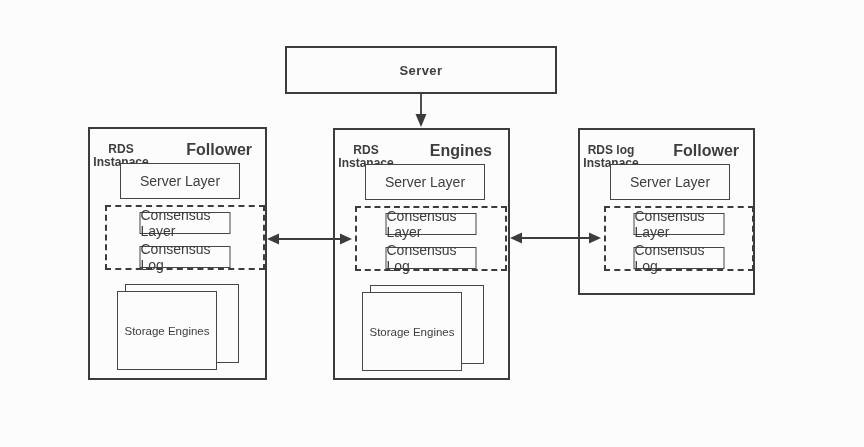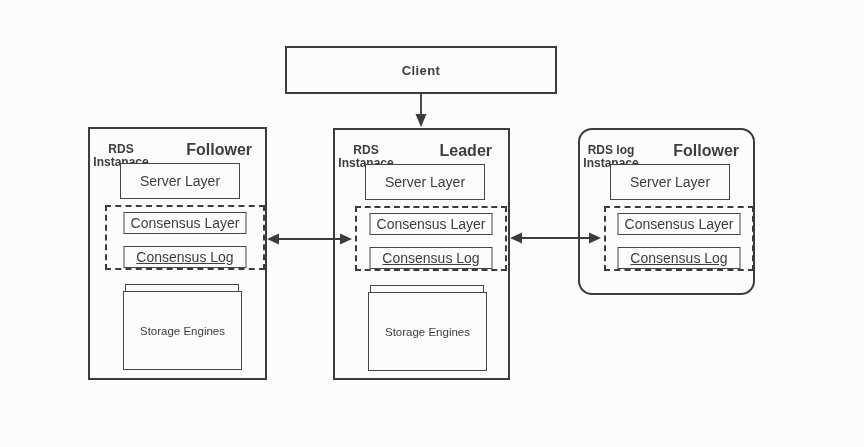--- a/index.html
+++ b/index.html
@@ -42,51 +42,51 @@
   }
   .server { left: 30px; top: 34px; width: 120px; height: 36px; }
   .dashed {
     position: absolute;
     border: 2px dashed #3c3c3c;
     box-sizing: border-box;
     height: 65px;
   }
   .cons {
     left: 50%; transform: translateX(-50%);
-    width: 123px; height: 22px;
+    width: 91px; height: 22px;
   }
   .cons-layer { top: 5px; }
-  .cons-log { top: 39px; text-decoration: underline; }
+  .cons-log { top: 39px; }
   .storage { position: absolute; width: 124px; height: 86px; }
   .stor-back {
     position: absolute; right: 0; top: 0;
     width: 114px; height: 79px;
     border: 1.5px solid #464646; box-sizing: border-box;
     background: #fcfcfc;
   }
   .stor-front {
-    position: absolute; left: 8px; top: 7px;
-    width: 119px; height: 79px;
+    position: absolute; left: 2px; top: 7px;
+    width: 100px; height: 79px;
     border: 1.5px solid #464646; box-sizing: border-box;
     background: #fcfcfc;
     display: flex; align-items: center; justify-content: center;
     font-size: 11.5px;
   }
   .arrows {
     position: absolute; left: 0; top: 0;
     pointer-events: none;
   }
 </style>
 </head>
 <body>
 
 <div class="canvas">
 
   <div class="box client">
-    <span>Client</span>
+    <span>Server</span>
   </div>
 
   <div class="box" style="left:88px; top:127px; width:179px; height:253px;">
     <div class="inst-name">
       <div>RDS</div>
       <div>Instanace</div>
     </div>
     <div class="role" style="right:13px;">Follower</div>
     <div class="inner-box server">
       <span>Server Layer</span>
@@ -105,41 +105,41 @@
         <span>Storage Engines</span>
       </div>
     </div>
   </div>
 
   <div class="box" style="left:333px; top:128px; width:177px; height:252px;">
     <div class="inst-name">
       <div>RDS</div>
       <div>Instanace</div>
     </div>
-    <div class="role" style="right:16px;">Leader</div>
+    <div class="role" style="right:16px;">Engines</div>
     <div class="inner-box server">
       <span>Server Layer</span>
     </div>
     <div class="dashed" style="left:20px; top:76px; width:152px;">
       <div class="inner-box cons cons-layer">
         <span>Consensus Layer</span>
       </div>
       <div class="inner-box cons cons-log">
         <span>Consensus Log</span>
       </div>
     </div>
     <div class="storage" style="left:25px; top:155px;">
       <div class="stor-back"></div>
       <div class="stor-front">
         <span>Storage Engines</span>
       </div>
     </div>
   </div>
 
-  <div class="box" style="left:578px; top:128px; width:177px; height:167px;border-radius:14px;">
+  <div class="box" style="left:578px; top:128px; width:177px; height:167px;">
     <div class="inst-name">
       <div>RDS log</div>
       <div>Instanace</div>
     </div>
     <div class="role" style="right:14px;">Follower</div>
     <div class="inner-box server">
       <span>Server Layer</span>
     </div>
     <div class="dashed" style="left:24px; top:76px; width:150px;">
       <div class="inner-box cons cons-layer">

